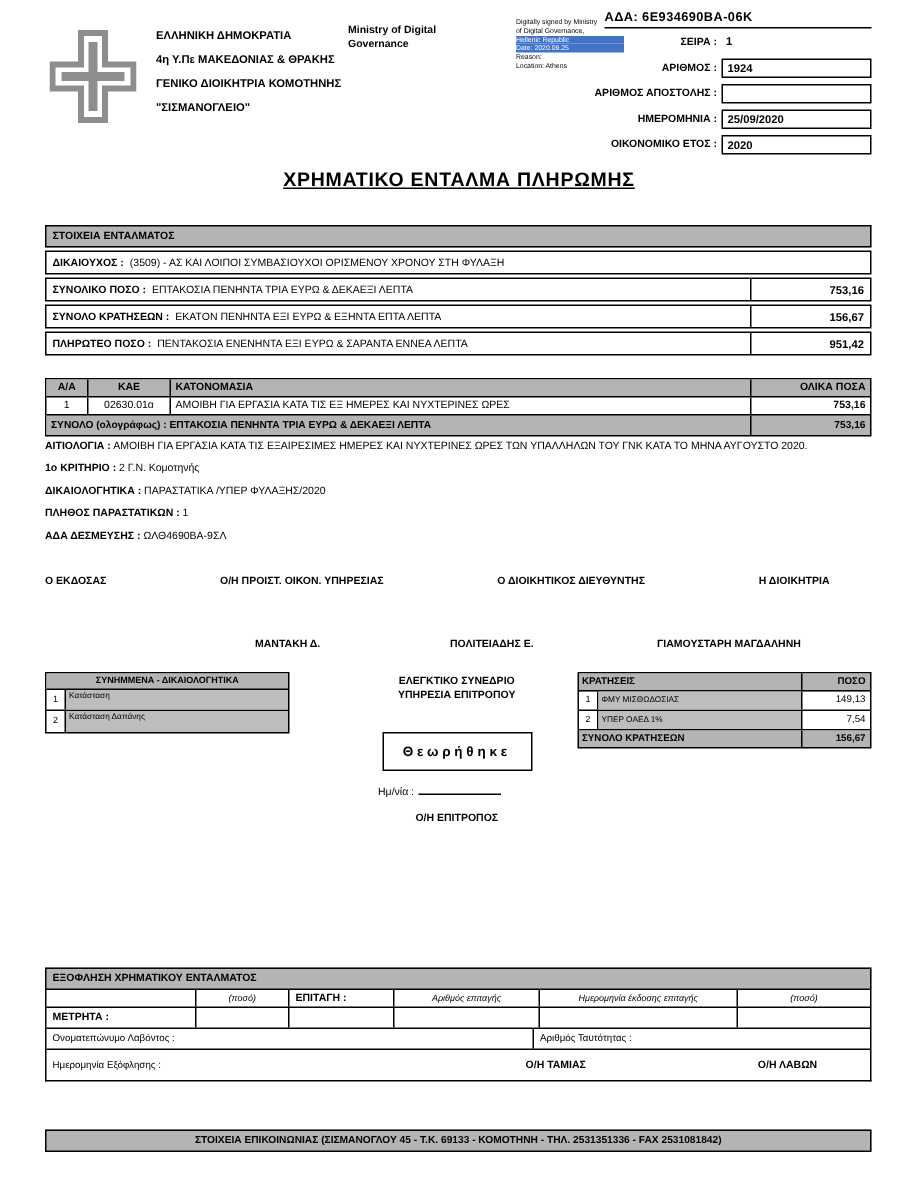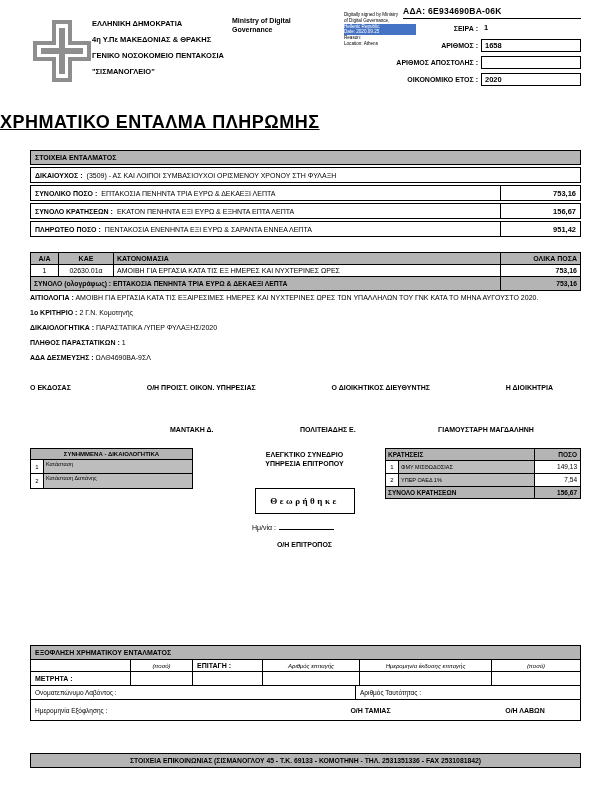--- a/index.html
+++ b/index.html
@@ -3,35 +3,35 @@
 <meta charset="utf-8">
 <style>
   * { margin:0; padding:0; box-sizing:border-box; }
   html,body { background:#e9e9e9; }
   .page {
     width:612px; height:792px; background:#fff; position:relative;
     margin:0 auto; font-family:"Liberation Sans", sans-serif; color:#000; overflow:hidden;
   }
   
   .logo { position:absolute; left:33px; top:20px; }
-  .org { position:absolute; left:92px; top:16px; }
+  .org { position:absolute; left:104px; top:16px; }
   .org-line { font-size:7.5px; font-weight:bold; line-height:16px; white-space:nowrap; }
   .stamp-title { position:absolute; left:232px; top:16px; font-size:7px; font-weight:bold; line-height:9px; }
   .stamp-small { position:absolute; left:344px; top:12px; width:72px; font-size:4.6px; line-height:5.8px; }
   .sline { white-space:nowrap; }
   .sline.hl { background:#4472c4; color:#fff; }
   .ada { position:absolute; left:403px; top:6px; font-size:8.5px; font-weight:bold; letter-spacing:.3px; white-space:nowrap; }
   .ada-line { position:absolute; left:403px; top:18px; width:178px; border-top:1px solid #000; }
   .hfields { position:absolute; left:300px; top:22px; width:281px; }
   .hrow { display:flex; justify-content:flex-end; align-items:center; height:13px; margin-bottom:4px; }
   .hlabel { font-size:7px; font-weight:bold; margin-right:3px; white-space:nowrap; }
   .hval { width:100px; height:13px; border:1px solid #000; font-size:7.5px; font-weight:bold; line-height:11px; padding:0 3px; }
   .hval.noborder { border:none; }
   
-  .title { position:absolute; left:0; top:112px; width:100%; font-size:18px; font-weight:bold; text-decoration:underline; letter-spacing:.5px; }
+  .title { position:absolute; left:0; top:112px; width:100%; text-align:center; font-size:13px; font-weight:bold; text-decoration:underline; letter-spacing:.5px; }
   
   .sec-entalma { position:absolute; left:30px; top:150px; width:551px; }
   .bar { background:#b4b4b4; border:1px solid #000; font-size:7px; font-weight:bold; padding:3px 4px; line-height:7px; }
   .mrow { position:relative; border:1px solid #000; margin-top:2px; height:16px; display:flex; align-items:center; padding:0 84px 0 4px; font-size:7px; gap:4px; }
   .mrow.no-amt { padding-right:4px; }
   .mlabel { font-weight:bold; white-space:nowrap; }
   .mtext { white-space:nowrap; }
   .amt { position:absolute; right:0; top:0; height:100%; width:80px; border-left:1px solid #000; display:flex; align-items:center; justify-content:flex-end; padding-right:4px; font-weight:bold; font-size:7.5px; }
   .kae-table { border:1px solid #000; margin-top:15px; }
   .krow { display:flex; align-items:stretch; }
@@ -58,21 +58,21 @@
   
   .attachments { position:absolute; left:30px; top:448px; width:163px; border:1px solid #000; }
   .bar2 { background:#b4b4b4; font-size:6px; font-weight:bold; text-align:center; padding:2px 1px; border-bottom:1px solid #000; }
   .arow { display:flex; border-bottom:1px solid #000; height:14px; }
   .arow:last-child { border-bottom:none; }
   .anum { width:13px; border-right:1px solid #000; font-size:6px; text-align:center; line-height:14px; }
   .atxt { flex:1; background:#bdbdbd; font-size:5.5px; line-height:7px; padding:1px 2px; }
   
   .audit { position:absolute; left:222px; top:450px; width:165px; text-align:center; }
   .aline { font-size:7px; font-weight:bold; line-height:9px; }
-  .theor-box { width:100px; height:26px; border:1px solid #000; margin:20px auto 0; display:flex; align-items:center; justify-content:center; font-size:9px; font-weight:bold; letter-spacing:2.5px;font-family:Liberation Serif, serif; }
+  .theor-box { width:100px; height:26px; border:1px solid #000; margin:20px auto 0; display:flex; align-items:center; justify-content:center; font-size:9px; font-weight:bold; letter-spacing:2.5px; }
   .adate { margin-top:8px; text-align:left; padding-left:30px; font-size:7px; }
   .dline { display:inline-block; width:55px; border-bottom:1px solid #000; height:8px; margin-left:3px; }
   .acomm { margin-top:10px; font-size:7px; font-weight:bold; }
   
   .deductions { position:absolute; left:385px; top:448px; width:196px; border:1px solid #000; }
   .drow { display:flex; border-bottom:1px solid #000; }
   .drow:last-child { border-bottom:none; }
   .dhead { background:#b4b4b4; font-weight:bold; }
   .dname-h { flex:1; font-size:6.5px; padding:2px 2px; }
   .dnum { width:13px; border-right:1px solid #000; font-size:6px; text-align:center; line-height:12px; }
@@ -111,21 +111,21 @@
 
   <svg class="logo" width="58" height="62" viewBox="0 0 58 62" aria-hidden="true">
     <path d="M19 0 H39 V21 H58 V41 H39 V62 H19 V41 H0 V21 H19 Z" fill="#8e8e8e"></path>
     <path d="M23 4 H35 V25 H54 V37 H35 V58 H23 V37 H4 V25 H23 Z" fill="#ffffff"></path>
     <path d="M26 8 H32 V28 H50 V34 H32 V54 H26 V34 H8 V28 H26 Z" fill="#8e8e8e"></path>
   </svg>
 
   <div class="org">
     <div class="org-line">ΕΛΛΗΝΙΚΗ ΔΗΜΟΚΡΑΤΙΑ</div>
     <div class="org-line">4η Υ.Πε ΜΑΚΕΔΟΝΙΑΣ &amp; ΘΡΑΚΗΣ</div>
-    <div class="org-line">ΓΕΝΙΚΟ ΝΟΣΟΚΟΜΕΙΟ ΠΕΝΤΑΚΟΣΙΑ</div>
+    <div class="org-line">ΓΕΝΙΚΟ ΔΙΟΙΚΗΤΡΙΑ ΚΟΜΟΤΗΝΗΣ</div>
     <div class="org-line">"ΣΙΣΜΑΝΟΓΛΕΙΟ"</div>
   </div>
 
   <div class="stamp-title">
     <div>Ministry of Digital</div>
     <div>Governance</div>
   </div>
   <div class="stamp-small">
     <div class="sline">Digitally signed by Ministry</div>
     <div class="sline">of Digital Governance,</div>
@@ -138,25 +138,29 @@
   <div class="ada">ΑΔΑ: 6Ε934690ΒΑ-06Κ</div>
   <div class="ada-line"></div>
 
   <div class="hfields">
     <div class="hrow">
       <span class="hlabel">ΣΕΙΡΑ :</span>
       <span class="hval noborder">1</span>
     </div>
     <div class="hrow">
       <span class="hlabel">ΑΡΙΘΜΟΣ :</span>
-      <span class="hval">1658</span>
+      <span class="hval">1924</span>
     </div>
     <div class="hrow">
       <span class="hlabel">ΑΡΙΘΜΟΣ ΑΠΟΣΤΟΛΗΣ :</span>
       <span class="hval"></span>
+    </div>
+    <div class="hrow">
+      <span class="hlabel">ΗΜΕΡΟΜΗΝΙΑ :</span>
+      <span class="hval">25/09/2020</span>
     </div>
     <div class="hrow">
       <span class="hlabel">ΟΙΚΟΝΟΜΙΚΟ ΕΤΟΣ :</span>
       <span class="hval">2020</span>
     </div>
   </div>
 
   <div class="title">ΧΡΗΜΑΤΙΚΟ ΕΝΤΑΛΜΑ ΠΛΗΡΩΜΗΣ</div>
 
   <div class="sec-entalma">

